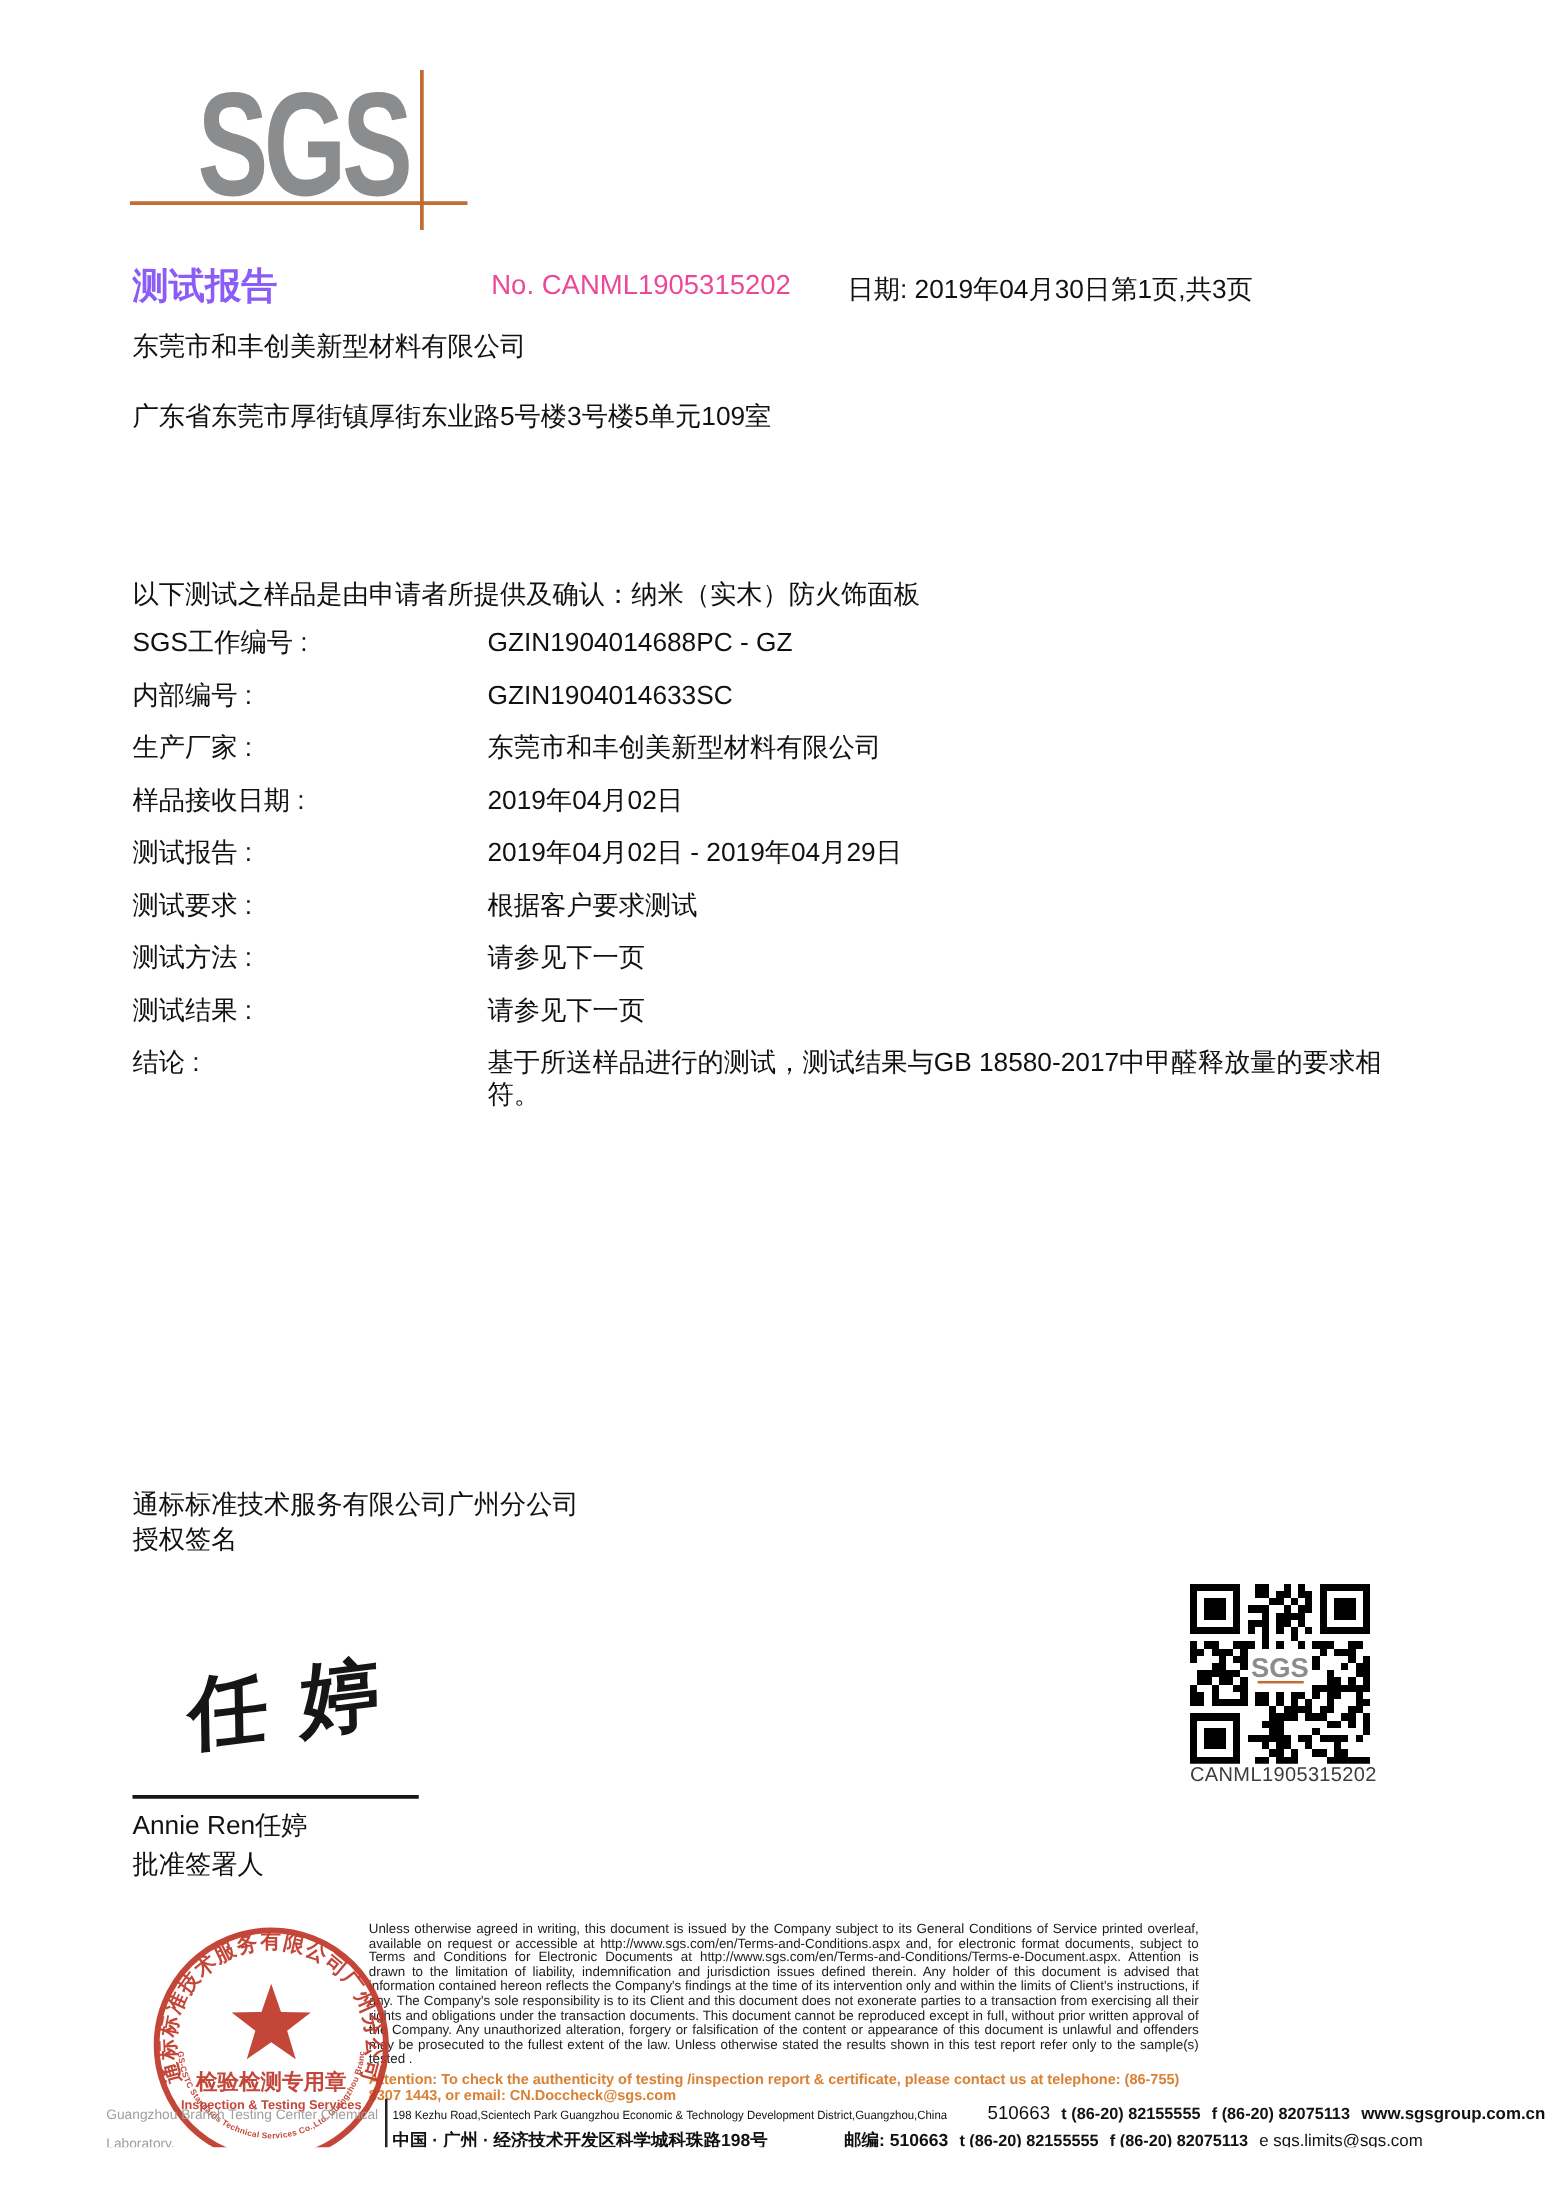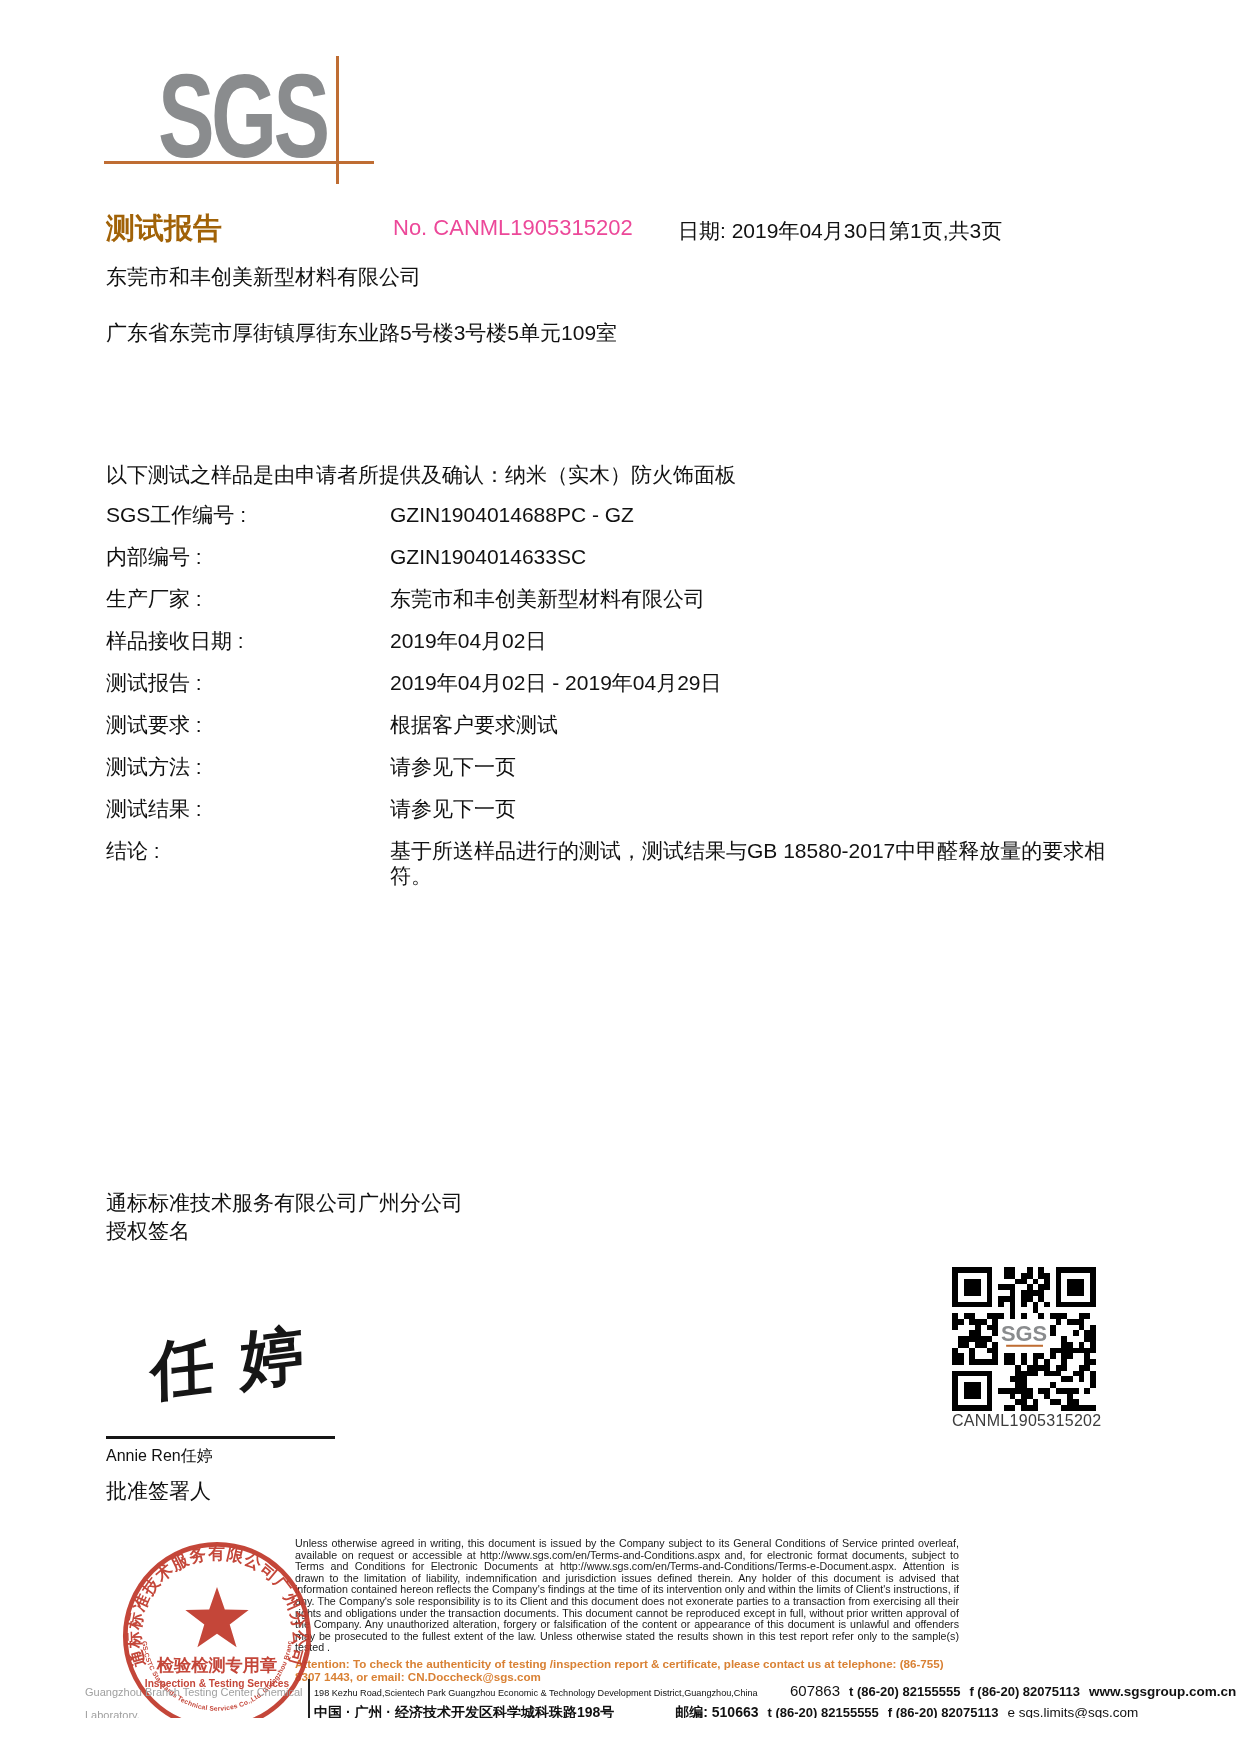--- a/index.html
+++ b/index.html
@@ -7,40 +7,40 @@
   .page{position:relative;width:1241px;height:1718px;background:#fff;overflow:hidden;}
   .abs{position:absolute;}
 
   
   .logo-text{left:158px;top:57px;font-size:118px;font-weight:700;color:#8a8c8e;
              letter-spacing:-5px;line-height:1;transform:scaleX(.72);transform-origin:left top;}
   .logo-hline{left:104px;top:161px;width:270px;height:3px;background:#bf6d33;}
   .logo-vline{left:336px;top:56px;width:3px;height:128px;background:#bf6d33;}
 
   
-  .doc-title{left:106px;top:209px;font-size:29px;font-weight:700;color:#a16207;}
+  .doc-title{left:106px;top:209px;font-size:29px;font-weight:700;color:#8b5cf6;}
   .report-no{left:393px;top:215px;font-size:22px;color:#ec4899;}
   .report-date{left:678px;top:217px;font-size:21px;}
   .page-info{left:889px;top:217px;font-size:21px;}
 
   .applicant-name{left:106px;top:263px;font-size:21px;}
   .applicant-address{left:106px;top:319px;font-size:21px;}
   .sample-statement{left:106px;top:461px;font-size:21px;}
 
   .fields{left:106px;top:502px;width:1030px;}
   .field-row{display:flex;margin-bottom:17px;font-size:21px;line-height:25px;}
   .field-label{width:284px;flex:none;}
   .field-value{width:730px;}
 
   .signer-company{left:106px;top:1189px;font-size:21px;}
   .signer-auth{left:106px;top:1217px;font-size:21px;}
   .handwriting{left:150px;top:1318px;font-size:64px;color:#161616;letter-spacing:26px;
                transform:rotate(-7deg) skewX(-6deg);font-weight:600;}
   .sig-line{left:106px;top:1436px;width:229px;height:3px;background:#161616;}
-  .signer-name{left:106px;top:1446px;font-size:16px;}
+  .signer-name{left:106px;top:1446px;font-size:21px;}
   .signer-role{left:106px;top:1477px;font-size:21px;}
 
   .qr{left:952px;top:1267px;width:144px;text-align:center;}
   .qr svg{width:144px;height:144px;display:block;}
   .qr-caption{font-size:16px;color:#3c3c3c;margin-top:1px;letter-spacing:.3px;}
 
   .seal{left:118px;top:1537px;width:198px;height:198px;opacity:.93;z-index:1;}
   .seal-arc-cn{font-size:16px;font-weight:700;fill:#c0392b;letter-spacing:1px;}
   .seal-arc-en{font-size:6.4px;font-weight:700;fill:#c0392b;letter-spacing:.2px;}
   .seal-center-cn{font-size:16.5px;font-weight:700;fill:#c0392b;text-anchor:middle;}
@@ -463,21 +463,21 @@
 
   <div class="abs legal">
     <p class="disclaimer">Unless otherwise agreed in writing, this document is issued by the Company subject to its General Conditions of Service printed overleaf, available on request or accessible at http://www.sgs.com/en/Terms-and-Conditions.aspx and, for electronic format documents, subject to Terms and Conditions for Electronic Documents at http://www.sgs.com/en/Terms-and-Conditions/Terms-e-Document.aspx. Attention is drawn to the limitation of liability, indemnification and jurisdiction issues defined therein. Any holder of this document is advised that information contained hereon reflects the Company's findings at the time of its intervention only and within the limits of Client's instructions, if any. The Company's sole responsibility is to its Client and this document does not exonerate parties to a transaction from exercising all their rights and obligations under the transaction documents. This document cannot be reproduced except in full, without prior written approval of the Company. Any unauthorized alteration, forgery or falsification of the content or appearance of this document is unlawful and offenders may be prosecuted to the fullest extent of the law. Unless otherwise stated the results shown in this test report refer only to the sample(s) tested .</p>
     <p class="attention">Attention: To check the authenticity of testing /inspection report &amp; certificate, please contact us at telephone: (86-755) 8307 1443, or email: CN.Doccheck@sgs.com</p>
   </div>
 
   <div class="abs footer-divider"></div>
   <div class="abs footer">
     <div class="footer-line">
       <span class="f-addr-en">198 Kezhu Road,Scientech Park Guangzhou Economic &amp; Technology Development District,Guangzhou,China</span>
-      <span class="f-post">607863</span>
+      <span class="f-post">510663</span>
       <span class="f-tel">t  (86-20) 82155555</span>
       <span class="f-tel">f  (86-20) 82075113</span>
       <span class="f-web">www.sgsgroup.com.cn</span>
     </div>
     <div class="footer-line second">
       <span class="f-addr-cn">中国 · 广州 · 经济技术开发区科学城科珠路198号</span>
       <span class="f-post-cn">邮编: 510663</span>
       <span class="f-tel">t  (86-20) 82155555</span>
       <span class="f-tel">f  (86-20) 82075113</span>
       <span class="f-email">e  sgs.limits@sgs.com</span>

